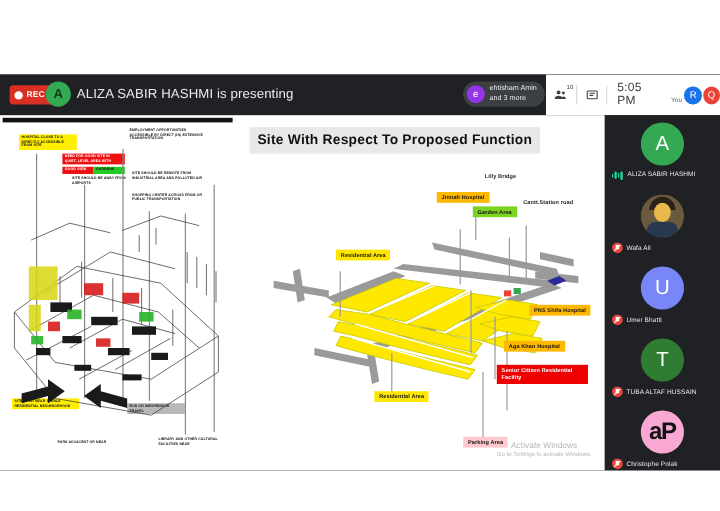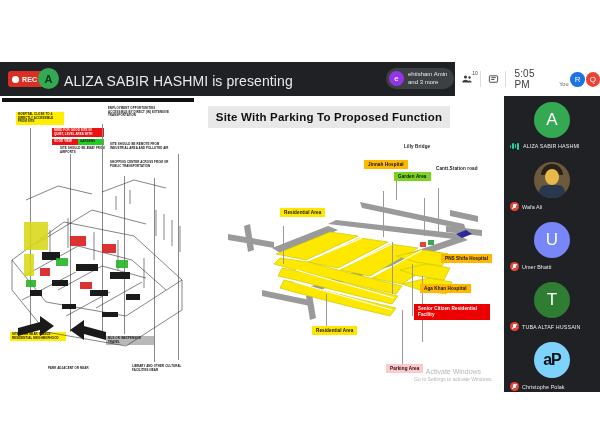--- a/index.html
+++ b/index.html
@@ -16,21 +16,21 @@
 
   
   .topbar{position:absolute;left:0;top:0;width:600px;height:34px;background:#202124;}
   .rec-pill{position:absolute;left:8px;top:9px;width:40px;height:16px;background:#d93025;
             border-radius:3px;display:flex;align-items:center;gap:3px;padding-left:4px;}
   .rec-dot{width:7px;height:7px;border-radius:50%;background:#fff;}
   .rec-txt{color:#fff;font-size:7px;font-weight:bold;letter-spacing:.2px;}
   .pres-av{position:absolute;left:38px;top:6px;width:21px;height:21px;border-radius:50%;
            background:#34a853;color:#0b3d17;font-size:11px;font-weight:bold;
            display:flex;align-items:center;justify-content:center;}
-  .pres-txt{position:absolute;left:64px;top:11px;color:#e8eaed;font-size:14px;letter-spacing:.1px;}
+  .pres-txt{position:absolute;left:64px;top:11px;color:#e8eaed;font-size:11px;letter-spacing:.1px;}
 
   
   .chip{position:absolute;left:386px;top:6px;height:21px;background:#3c4043;border-radius:11px;
         display:flex;align-items:center;padding:0 7px 0 3px;gap:4px;}
   .chip-av{width:15px;height:15px;border-radius:50%;background:#9334e6;color:#fff;font-size:8px;
            display:flex;align-items:center;justify-content:center;}
   .chip-txt{color:#e8eaed;font-size:6px;line-height:7.5px;}
 
   .ctrlpanel{position:absolute;left:455px;top:0;width:145px;height:34px;background:#fff;
              display:flex;align-items:center;}
@@ -95,21 +95,21 @@
   .mic-mute::after{content:"";position:absolute;left:1px;top:4px;width:7px;height:1px;
                    background:#fff;transform:rotate(-45deg);}
   .mic-on{width:10px;height:8px;flex:none;display:flex;align-items:center;gap:1px;}
   .mic-on i{display:block;width:1.4px;background:#1fd6a0;border-radius:1px;}
 
   .ph{position:absolute;inset:0;background:#6b5a3e;}
   .ph .f{position:absolute;left:11px;top:7px;width:14px;height:16px;border-radius:50%;background:#e8b84b;}
   .ph .h{position:absolute;left:7px;top:2px;width:22px;height:11px;border-radius:11px 11px 0 0;background:#2b2118;}
   .ph .b{position:absolute;left:5px;top:23px;width:26px;height:14px;border-radius:7px 7px 0 0;background:#28384e;}
 
-  .ap-logo{background:#7dd3fc;color:#111;font-weight:bold;font-size:16px;letter-spacing:-1px;}
+  .ap-logo{background:#f9a8d4;color:#111;font-weight:bold;font-size:20px;letter-spacing:-1px;}
 </style>
 </head>
 <body>
 
 <div class="screen">
 
   <div class="bar-top"></div>
   <div class="bar-bottom"></div>
 
   <div class="meet">
@@ -232,21 +232,21 @@
             <g fill="#1a1a1a">
               <path d="M12,196 L34,190 L34,196 L48,186 L34,176 L34,182 L12,188 Z"></path>
               <path d="M100,200 L78,194 L78,200 L64,190 L78,180 L78,186 L100,192 Z"></path>
             </g>
           </svg>
         </div>
       </div>
 
       <div class="slide">
 
-        <div class="slide-title">Site With Parking To Proposed Function</div>
+        <div class="slide-title">Site With Respect To Proposed Function</div>
 
         <svg style="position:absolute;left:14px;top:52px;width:290px;height:190px;" viewBox="0 0 290 190">
           <g fill="#9a9a9a">
             <path d="M62,98 L118,76 L128,80 L72,104 Z"></path>
             <path d="M96,138 L250,86 L258,90 L104,142 Z"></path>
             <path d="M118,74 L126,70 L252,84 L252,90 Z"></path>
             <path d="M150,52 L254,74 L256,80 L152,58 Z"></path>
             <path d="M18,84 L64,92 L64,98 L18,90 Z"></path>
             <path d="M34,76 L40,74 L44,100 L38,102 Z"></path>
             <path d="M52,140 L100,150 L100,156 L52,146 Z"></path>

